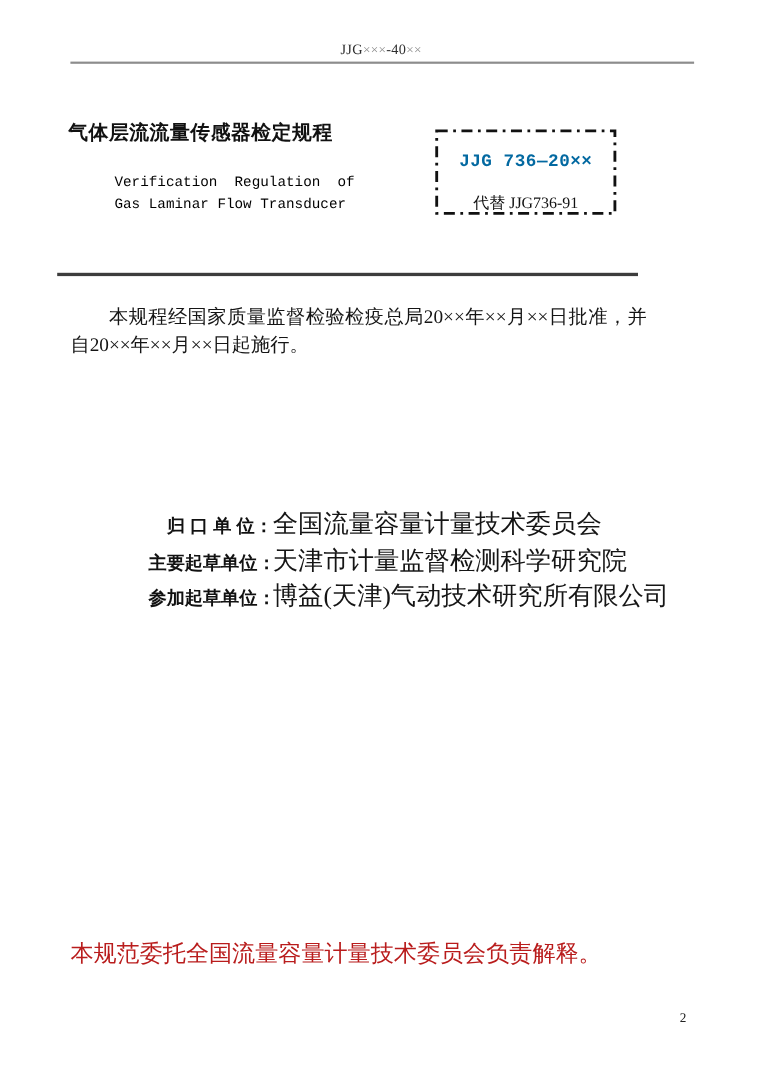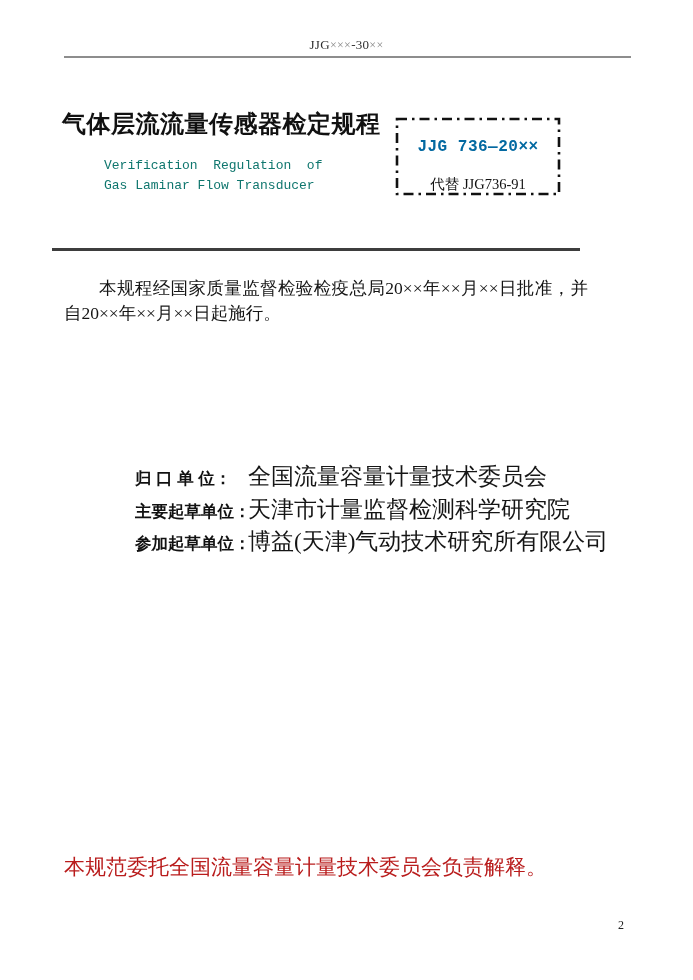--- a/index.html
+++ b/index.html
@@ -17,27 +17,27 @@
     text-align:center;font-size:13px;color:#2e2e2e;letter-spacing:.3px;
   }
   .doc-header .xgray{color:#8a8a8a;font-size:12px;}
   .header-rule{
     position:absolute;top:56px;left:64px;width:567px;height:2px;background:#8d8d8d;
   }
   
   .title-zh{
     position:absolute;left:62px;top:108px;
     font-family:"Liberation Sans","DejaVu Sans",sans-serif;
-    font-weight:bold;font-size:24px;letter-spacing:.5px;color:#111;
+    font-weight:bold;font-size:18px;letter-spacing:.5px;color:#111;
     white-space:nowrap;
   }
   .title-en{
     position:absolute;left:104px;top:156px;
     font-family:"Liberation Mono","DejaVu Sans Mono",monospace;
-    font-size:13px;line-height:20px;color:#0f766e;
+    font-size:13px;line-height:20px;color:#000000;
     white-space:pre;
   }
   
   .std-box{
     position:absolute;left:395px;top:117px;width:166px;height:79px;
     text-align:center;
   }
   .std-box svg{position:absolute;left:0;top:0;}
   .std-box .l1{
     position:relative;margin-top:21px;
@@ -55,21 +55,21 @@
   
   .approval{
     position:absolute;left:64px;top:276px;width:524px;
     font-size:17.5px;line-height:24.5px;text-align:justify;text-indent:2em;
     color:#151515;
   }
   
   .units{
     position:absolute;left:135px;top:461px;
   }
-  .unit-row{height:32.7px;display:flex;align-items:baseline;white-space:nowrap;}
+  .unit-row{height:32.7px;display:flex;align-items:baseline;white-space:nowrap;text-align:right;}
   .unit-label{
     display:inline-block;width:113px;
     font-family:"Liberation Sans","DejaVu Sans",sans-serif;
     font-weight:bold;font-size:16.5px;color:#111;
   }
   .unit-value{font-size:23px;color:#151515;}
   
   .interp{
     position:absolute;left:64px;top:853px;
     font-size:21px;color:#b91c1c;white-space:nowrap;
@@ -78,21 +78,21 @@
   .pagenum{
     position:absolute;left:618px;top:918px;font-size:12px;color:#222;
   }
 </style>
 </head>
 <body>
 
 <div class="page">
 
   <div class="doc-header">
-    <span>JJG</span><span class="xgray">×××</span><span>-30</span><span class="xgray">××</span>
+    <span>JJG</span><span class="xgray">×××</span><span>-40</span><span class="xgray">××</span>
   </div>
   <div class="header-rule"></div>
 
   <div class="title-zh">气体层流流量传感器检定规程</div>
 
   <div class="title-en"><span>Verification  Regulation  of</span><br><span>Gas Laminar Flow Transducer</span>
   </div>
 
   <div class="std-box">
     <svg width="166" height="79">

